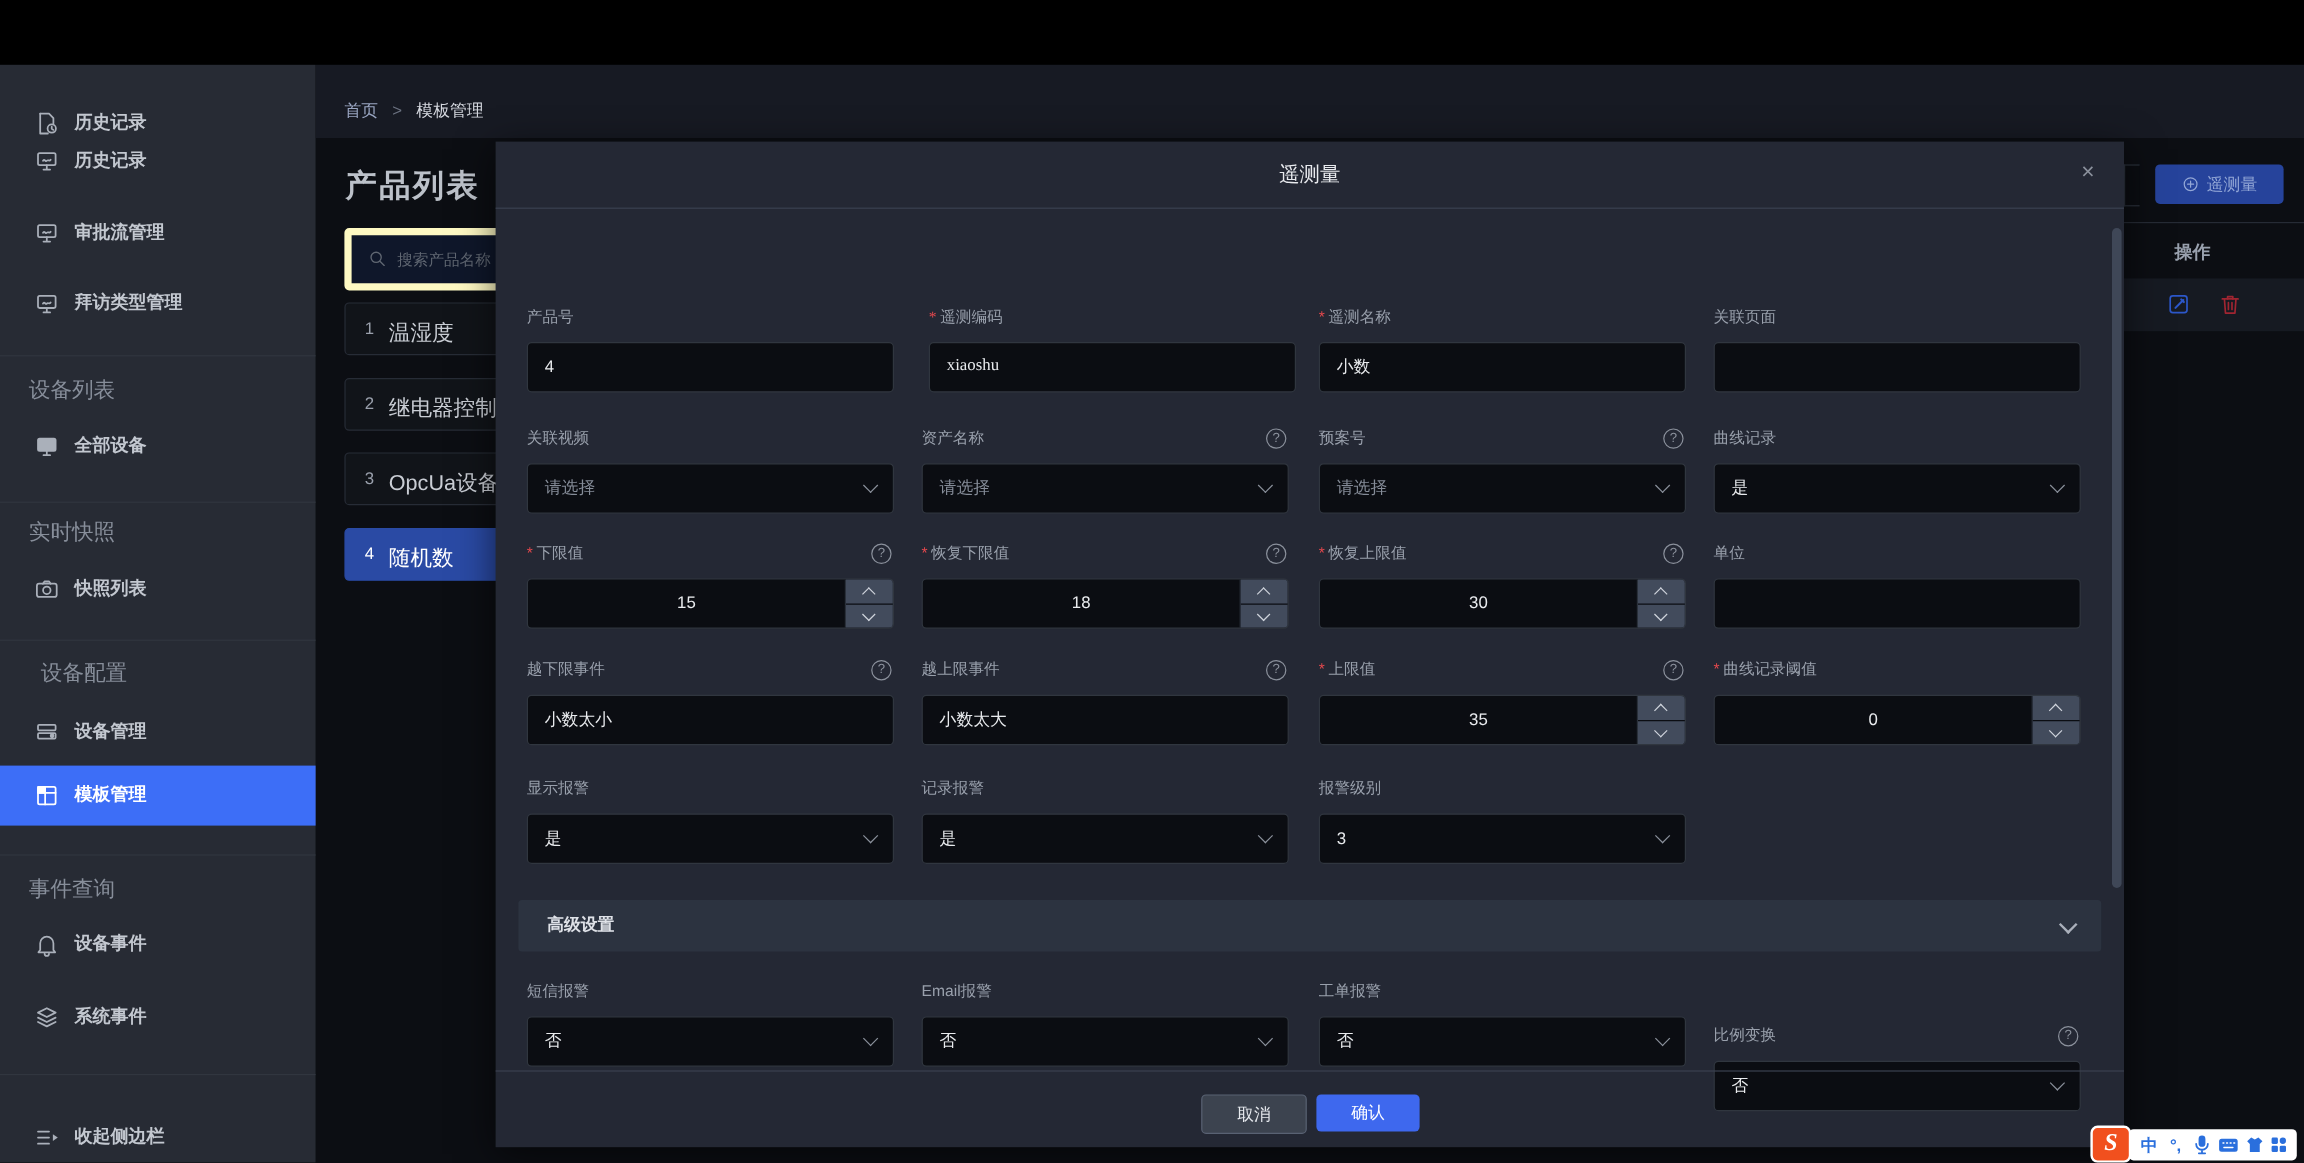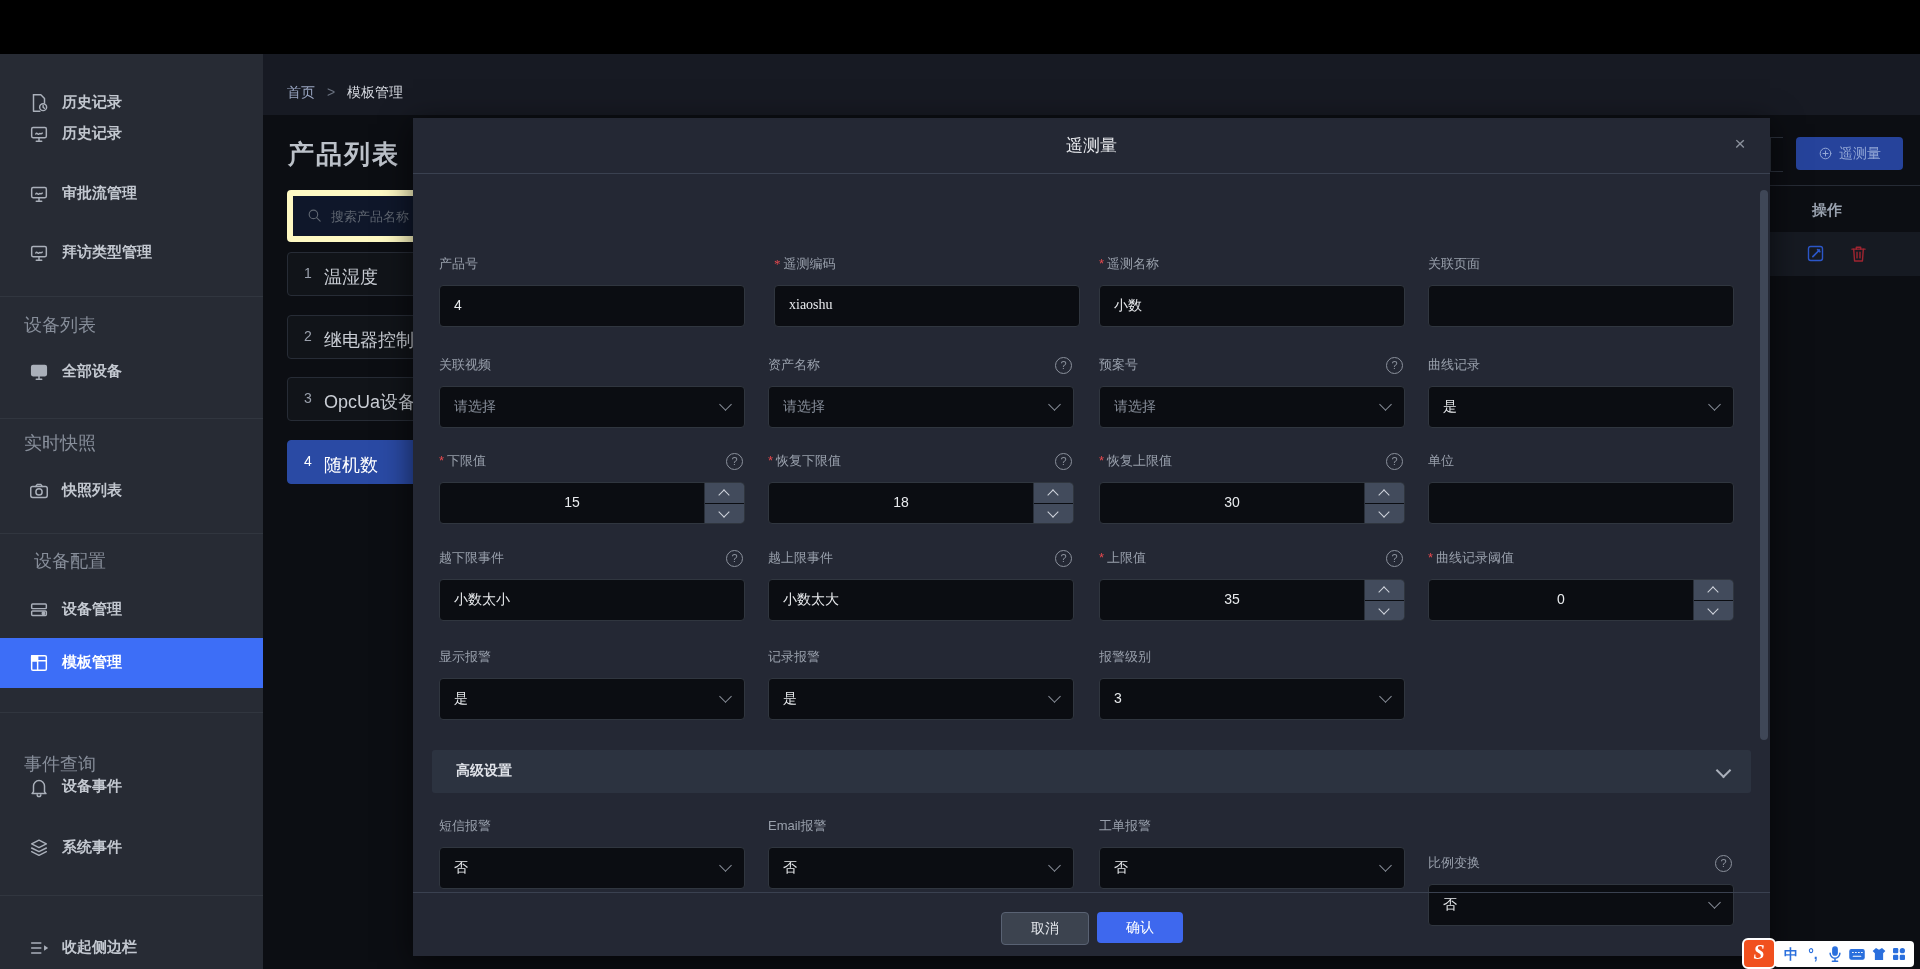--- a/index.html
+++ b/index.html
@@ -245,21 +245,21 @@
         <div class="side-item active" style="top: 584px;">
           <span class="icon">
             <svg viewBox="0 0 24 24" fill="none" stroke="currentColor" stroke-width="1.6" stroke-linecap="round" stroke-linejoin="round">
               <rect x="4" y="4" width="16" height="16" rx="1.5"></rect>
               <path d="M4 9.5h16M10.5 9.5V20"></path>
               <path d="M4 4h6.5v5.5H4z" fill="currentColor"></path>
             </svg>
           </span>
           <span class="lbl">模板管理</span>
         </div>
-        <div class="side-sec" style="top: 675px; margin-top: 23px;">事件查询</div>
+        <div class="side-sec" style="top: 675px;">事件查询</div>
         <div class="side-item" style="top: 713px;">
           <span class="icon">
             <svg viewBox="0 0 24 24" fill="none" stroke="currentColor" stroke-width="1.6" stroke-linecap="round" stroke-linejoin="round">
               <path d="M6 17v-6a6 6 0 0 1 12 0v6l1.6 2.2H4.4z"></path>
               <path d="M10 20.5a2 2 0 0 0 4 0"></path>
             </svg>
           </span>
           <span class="lbl">设备事件</span>
         </div>
         <div class="side-item" style="top: 774px;">

